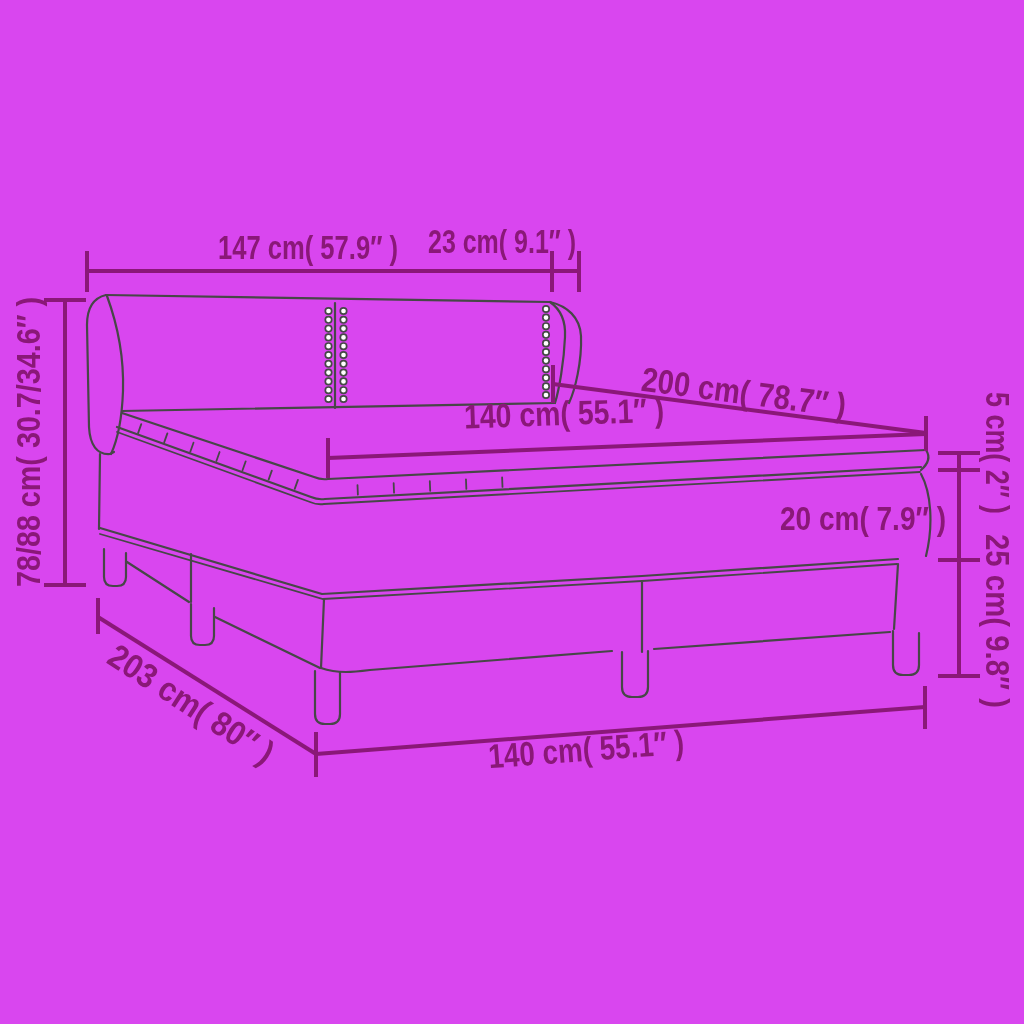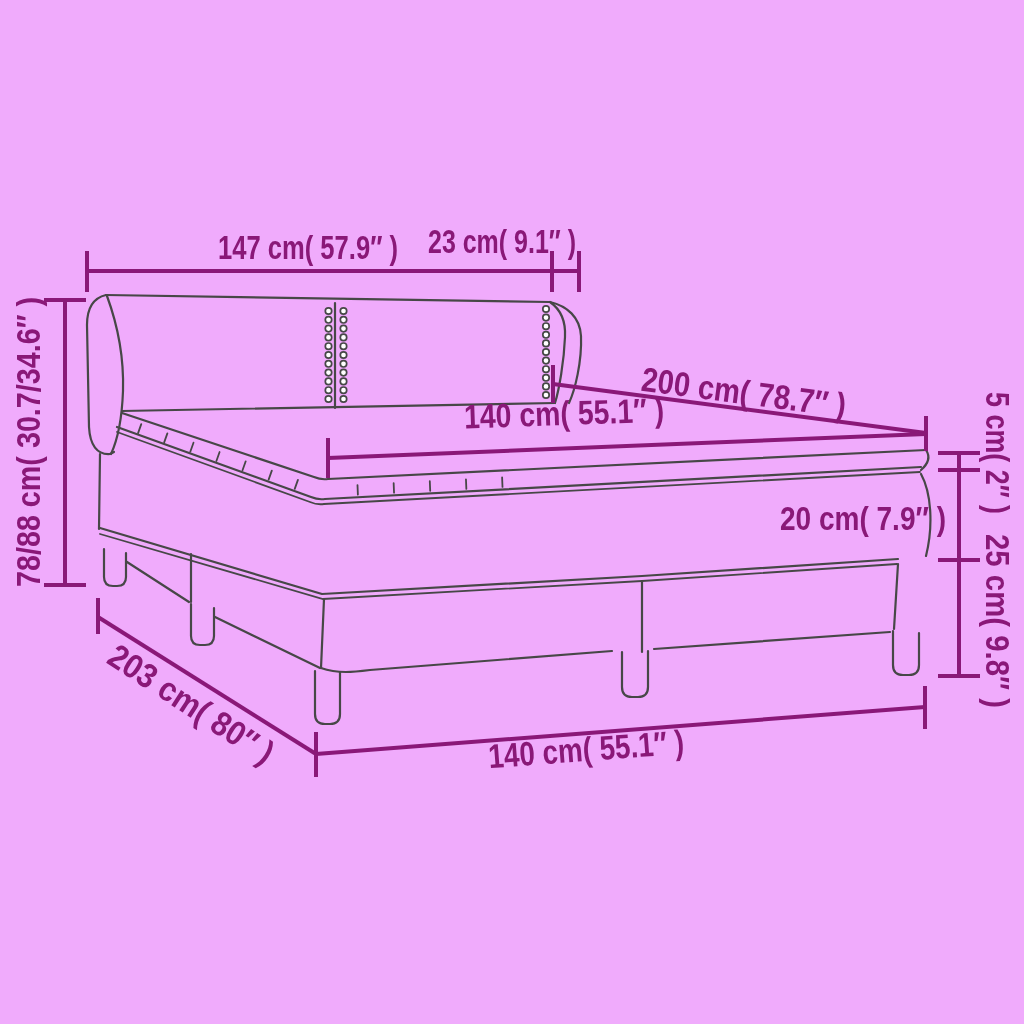--- a/index.html
+++ b/index.html
@@ -1,16 +1,16 @@
 <!DOCTYPE html>
 <html><head>
 <meta charset="utf-8">
 <style>
   html,body{margin:0;padding:0;background:#ffffff;}
-  .stage{position:relative;width:1024px;height:1024px;background:#f0abfc;overflow:hidden;}
+  .stage{position:relative;width:1024px;height:1024px;background:#d946ef;overflow:hidden;}
   svg{display:block;width:1024px;height:1024px;}
   .art{stroke:#474747;stroke-width:2.2;fill:none;stroke-linecap:round;stroke-linejoin:round;}
   .art-thin{stroke:#474747;stroke-width:1.8;fill:none;stroke-linecap:round;}
   .nail{stroke:#474747;stroke-width:1.7;fill:#ffffff;}
   .dim{stroke:#8A1878;stroke-width:4;fill:none;stroke-linecap:butt;}
   .dim-label{font-family:"Liberation Sans","DejaVu Sans",sans-serif;font-weight:700;
              font-size:34px;fill:#8A1878;text-anchor:middle;}
 </style>
 </head>
 <body>

